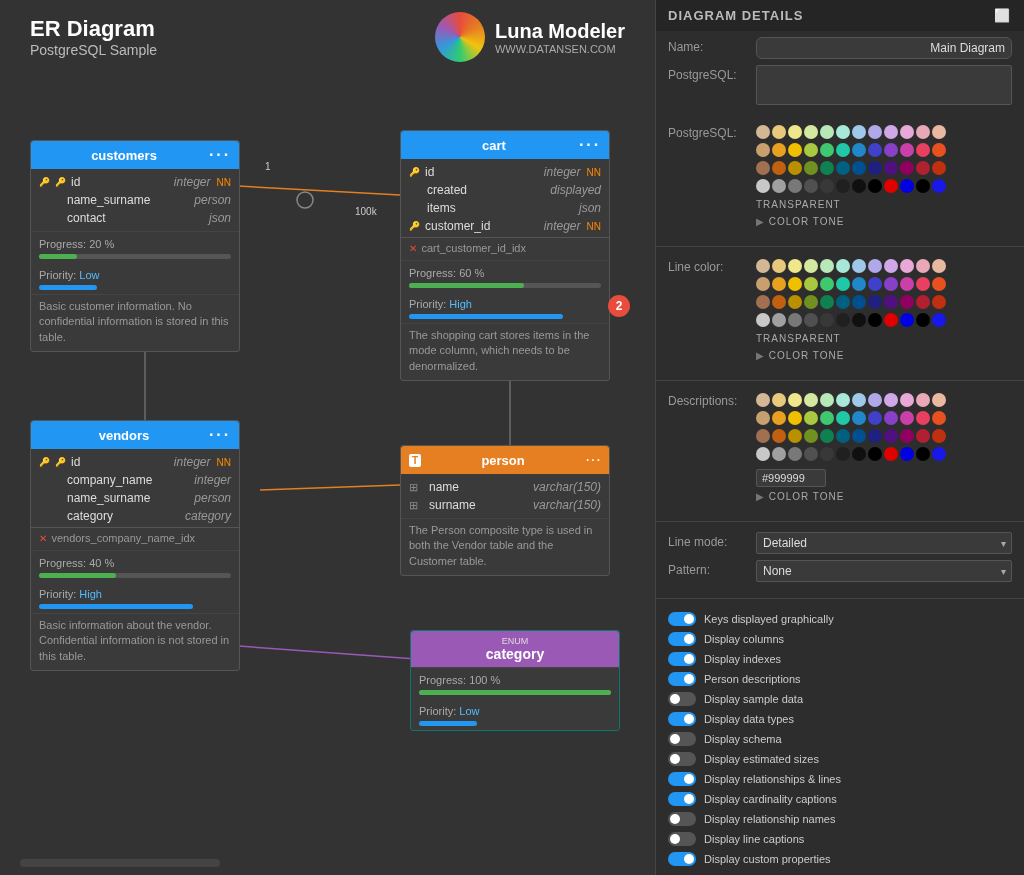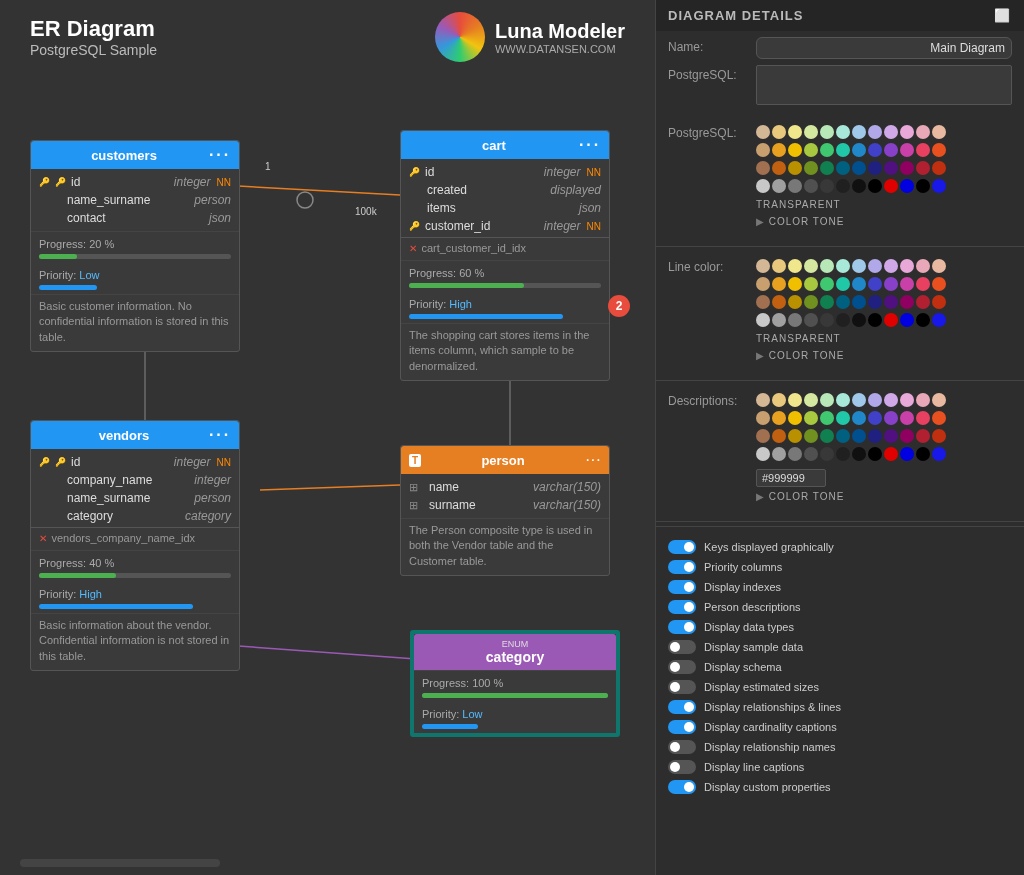--- a/index.html
+++ b/index.html
@@ -119,21 +119,21 @@
     .priority-value { color: #5bf; font-size: 11px; }
     .priority-bar { height: 5px; border-radius: 3px; margin-top: 3px; }
 
     .desc-section { padding: 4px 8px 6px; border-top: 1px solid #444; }
     .desc-text { color: #999; font-size: 11px; line-height: 1.4; }
 
     
     .enum-card {
       position: absolute;
       background: #3a3a3a;
-      border: 4px solid #0f766e;
+      border: 1px solid #0f766e;
       border-radius: 3px;
       width: 210px;
       font-size: 12px;
     }
 
     .enum-header {
       background: #9b59b6;
       padding: 5px 8px;
       text-align: center;
       color: #fff;
@@ -483,21 +483,21 @@
       <div class="progress-bar-bg">
         <div class="progress-bar-fill fill-green" style="width:60%"></div>
       </div>
     </div>
     <div class="priority-section">
       <span class="priority-label">Priority: </span>
       <span class="priority-value">High</span>
       <div class="priority-bar fill-blue" style="width:80%"></div>
     </div>
     <div class="desc-section">
-      <div class="desc-text">The shopping cart stores items in the items column, which sample to be denormalized.</div>
+      <div class="desc-text">The shopping cart stores items in the mode column, which needs to be denormalized.</div>
     </div>
   </div>
 
   <div class="badge" style="left:608px; top:295px;">
     <span>2</span>
   </div>
 
   <div class="db-table" style="left:30px; top:420px;">
     <div class="db-table-header header-blue">
       <span class="table-name">vendors</span>
@@ -835,50 +835,68 @@
             <span style="font-size:10px;color:#777">▶</span>
             <span>COLOR TONE</span>
           </div>
         </div>
       </div>
     </div>
   </div>
 
   <div class="divider"></div>
 
+  <div class="panel-section">
+    <div class="field-row">
+      <span class="field-label">Line mode:</span>
+      <div class="select-wrapper">
+        <select class="select-field">
+          <option>Detailed</option>
+        </select>
+      </div>
+    </div>
+    <div class="field-row">
+      <span class="field-label">Pattern:</span>
+      <div class="select-wrapper">
+        <select class="select-field">
+          <option>None</option>
+        </select>
+      </div>
+    </div>
+  </div>
 
   <div class="divider"></div>
 
   <div class="panel-section" id="toggles-list">
       <div class="toggle-row">
         <div class="toggle toggle-on"></div>
         <span class="toggle-label">Keys displayed graphically</span>
       </div>
       <div class="toggle-row">
         <div class="toggle toggle-on"></div>
-        <span class="toggle-label">Priority columns</span>
+        <span class="toggle-label">Display columns</span>
       </div>
       <div class="toggle-row">
         <div class="toggle toggle-on"></div>
         <span class="toggle-label">Display indexes</span>
       </div>
       <div class="toggle-row">
         <div class="toggle toggle-on"></div>
         <span class="toggle-label">Person descriptions</span>
       </div>
       <div class="toggle-row">
+        <div class="toggle toggle-off"></div>
+        <span class="toggle-label">Display sample data</span>
+      </div>
+      <div class="toggle-row">
         <div class="toggle toggle-on"></div>
         <span class="toggle-label">Display data types</span>
       </div>
       <div class="toggle-row">
         <div class="toggle toggle-off"></div>
-        <span class="toggle-label">Display sample data</span>
-      </div>
-      <div class="toggle-row">
-        <div class="toggle toggle-off"></div>
         <span class="toggle-label">Display schema</span>
       </div>
       <div class="toggle-row">
         <div class="toggle toggle-off"></div>
         <span class="toggle-label">Display estimated sizes</span>
       </div>
       <div class="toggle-row">
         <div class="toggle toggle-on"></div>
         <span class="toggle-label">Display relationships &amp; lines</span>
       </div>

